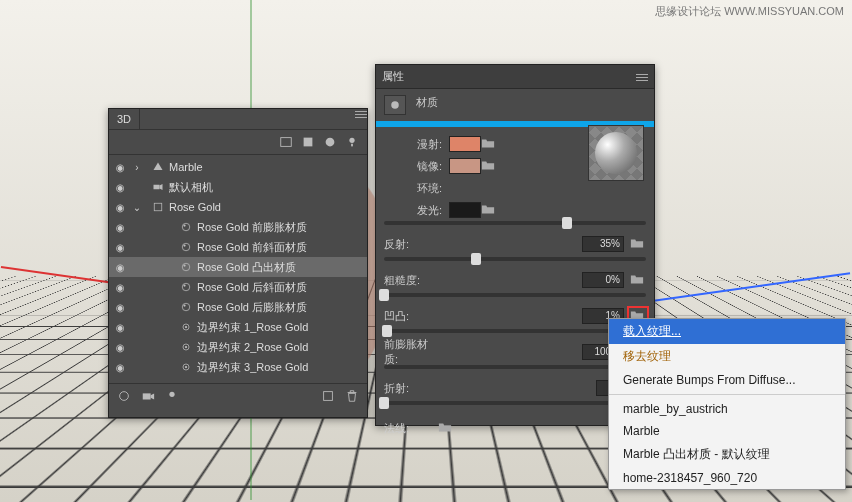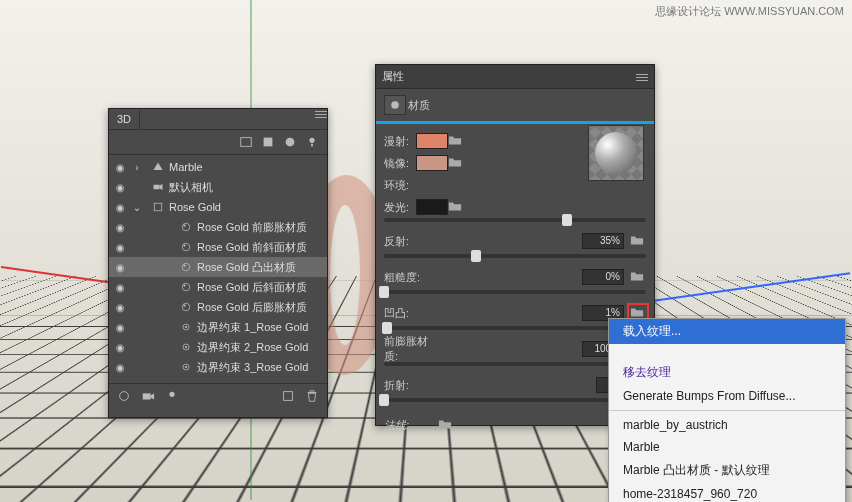--- a/index.html
+++ b/index.html
@@ -43,21 +43,21 @@
   .panel-header {
     display: flex; align-items: center; gap: 6px;
     padding: 4px 6px; background: #3e3e3e;
     border-bottom: 1px solid #2a2a2a;
   }
   .panel-header .title { flex: 1; font-size: 11px; color: #ddd; }
   .panel-menu-icon { width: 12px; height: 10px; cursor: pointer; }
   .panel-menu-icon span { display:block; height:1px; background:#aaa; margin:2px 0; }
 
   
-  .panel-3d { left: 108px; top: 108px; width: 220px; height: 310px; }
+  .panel-3d { left: 108px; top: 108px; width: 260px; height: 310px; }
   .tab-row { display:flex; border-bottom:1px solid #333; }
   .tab { padding:4px 8px; background:#4a4a4a; font-size:11px; color:#ddd; border-right:1px solid #333; }
   .toolbar-row { display:flex; gap:4px; padding:4px 6px; border-bottom:1px solid #333; justify-content:flex-end; }
   .tool-icon { width:18px; height:16px; display:flex; align-items:center; justify-content:center; color:#bbb; font-size:11px; cursor:pointer; }
   .tool-icon svg { width:14px; height:14px; fill:#bbb; }
 
   .tree { padding: 2px 0; overflow:auto; height:228px; }
   .tree-row { display:flex; align-items:center; gap:4px; padding:2px 4px; height:20px; white-space:nowrap; }
   .tree-row.selected { background:#6a6a6a; }
   .eye { width:14px; text-align:center; color:#ccc; cursor:pointer; font-size:10px; }
@@ -65,26 +65,26 @@
   .tree-icon { width:14px; height:14px; display:inline-flex; align-items:center; justify-content:center; }
   .tree-icon svg { width:12px; height:12px; fill:#bbb; }
   .tree-label { color:#ddd; font-size:11px; }
 
   .bottom-icons { display:flex; gap:6px; padding:4px 6px; border-top:1px solid #333; }
   .bottom-icons .tool-icon { width:18px; }
   .spacer { flex:1; }
 
   
   .panel-props { left: 375px; top: 64px; width: 280px; height: 362px; }
-  .subheader { display:flex; align-items:center; gap:2px; padding:6px 8px; border-bottom:3px solid #0ea5e9; }
+  .subheader { display:flex; gap:10px; padding:6px 8px; border-bottom:6px solid #0ea5e9; }
   .subheader .icon-wrap { width:22px; height:20px; background:#555; border:1px solid #333; display:flex; align-items:center; justify-content:center; }
   .subheader svg { width:12px; height:12px; fill:#bbb; }
 
   .props-body { padding:6px 8px; }
-  .color-row { display:flex; align-items:center; height:22px; }
+  .color-row { display:flex; align-items:center; height:22px;margin-left:33px; }
   .color-label { width:32px; color:#ccc; }
   .swatch { width:32px; height:16px; border:1px solid #222; }
   .folder-icon { width:16px; height:14px; cursor:pointer; }
   .folder-icon svg { width:14px; height:12px; fill:#aaa; }
   .preview-sphere {
     position:absolute; right:10px; top:60px; width:56px; height:56px;
     background: #888;
     background-image:
       linear-gradient(45deg,#777 25%,transparent 25%),
       linear-gradient(-45deg,#777 25%,transparent 25%),
@@ -109,22 +109,22 @@
   .folder-small { width:16px; cursor:pointer; }
   .red-box { outline:2px solid #e33; outline-offset:1px; }
 
   
   .context-menu {
     position:absolute; left:608px; top:318px; width:238px;
     background:#f3f3f3; border:1px solid #999; box-shadow:2px 2px 6px rgba(0,0,0,0.3);
     font-size:12px; color:#222;
   }
   .menu-item { padding:4px 14px; white-space:nowrap; cursor:pointer; }
-  .menu-item.disabled { color:#4c1d95; cursor:default;margin-top:16px; }
-  .menu-item.selected { background:#2f6fd4; color:#fff; }
+  .menu-item.disabled { color:#a16207; cursor:default; }
+  .menu-item.selected { background:#2f6fd4; color:#fff;text-decoration:underline; }
   .menu-sep { height:1px; background:#ccc; margin:3px 0; }
 </style>
 </head>
 <body>
 
 <div class="viewport">
   <div class="grid3d"></div>
   <div class="axis-green"></div>
   <div class="axis-red"></div>
   <div class="axis-blue"></div>
@@ -428,21 +428,21 @@
         <div class="slider-row">
           <span class="slider-label">折射:</span>
           <div style="flex:1"></div>
           <div class="value-box wide">1.000</div>
         </div>
         <div class="slider-track-under">
           <div class="slider-thumb" style="left:0%"></div>
         </div>
       </div>
 
-    <div class="slider-row" style="margin-top:14px;font-style:italic;">
+    <div class="slider-row" style="margin-top:14px;">
       <span class="slider-label">法线:</span>
       <div class="folder-icon"><svg viewBox="0 0 16 12">
             <path d="M1 2 H6 L7 4 H15 V11 H1 Z" fill="#aaa"></path>
           </svg></div>
       <div class="spacer"></div>
       <span class="slider-label" style="width:auto">环境</span>
     </div>
   </div>
 </div>
 

